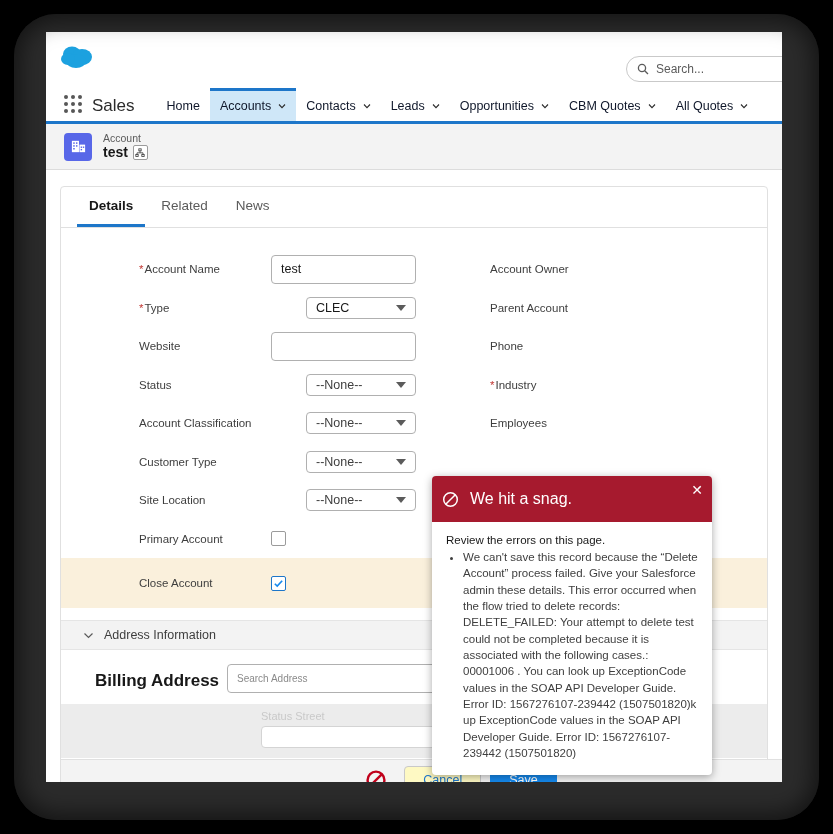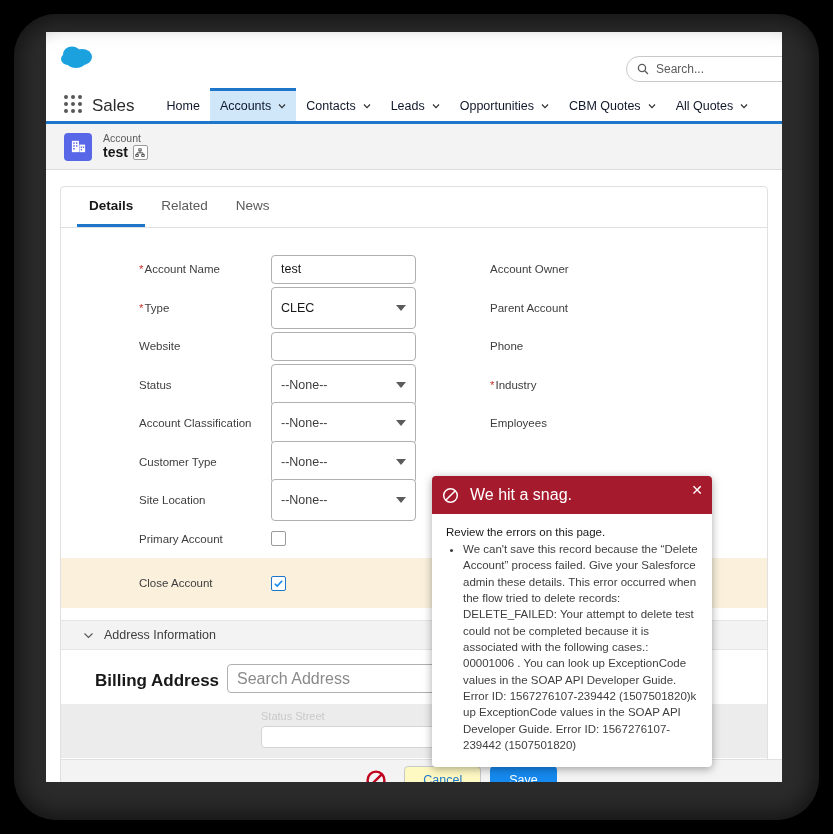--- a/index.html
+++ b/index.html
@@ -193,21 +193,21 @@
     height: 29px;
     border: 1px solid #b0b0b0;
     border-radius: 4px;
     background: #fff;
     display: flex; align-items: center;
     padding: 0 9px;
     font-size: 12.5px;
     color: #181818;
     position: relative;
   }
-  .sel { height: 42px; }
+  .sel { height: 22px; margin-left: 35px; }
   .sel .arrow {
     position: absolute; right: 9px; top: 50%;
     transform: translateY(-50%);
     width: 0; height: 0;
     border-left: 5px solid transparent;
     border-right: 5px solid transparent;
     border-top: 6px solid #5b5b5b;
   }
   .sel .none { color: #3e3e3e; }
 
@@ -244,21 +244,21 @@
     width: 132px; flex: none;
     padding-top: 7px;
   }
   .addr-ctl { flex: 1; max-width: 210px; }
   .addr-search {
     height: 29px;
     border: 1px solid #b0b0b0;
     border-radius: 4px;
     display: flex; align-items: center;
     padding: 8px 9px;
-    font-size: 16px;
+    font-size: 10px;
     color: #8a8a8a;
   }
   .street-band {
     margin-top: 11px;
     background: #ececec;
     padding: 6px 30px 0 34px;
     height: 54px;
   }
   .street-lbl { font-size: 11px; color: #c9c9c9; padding-left: 166px; }
   .street-inp {
@@ -312,21 +312,21 @@
     left: 386px; top: 444px;
     width: 280px;
     background: #fff;
     border-radius: 4px;
     box-shadow: 0 2px 9px rgba(0,0,0,.35);
     z-index: 40;
     overflow: hidden;
   }
   .modal-head {
     background: #a61a2e;
-    height: 38px;
+    height: 46px;
     display: flex; align-items: center;
     padding: 8px 10px;
     position: relative;
   }
   .modal-head .deny-w { width: 17px; height: 17px; flex: none; }
   .modal-title {
     color: #fff;
     font-size: 16px;
     margin-left: 11px;
   }

